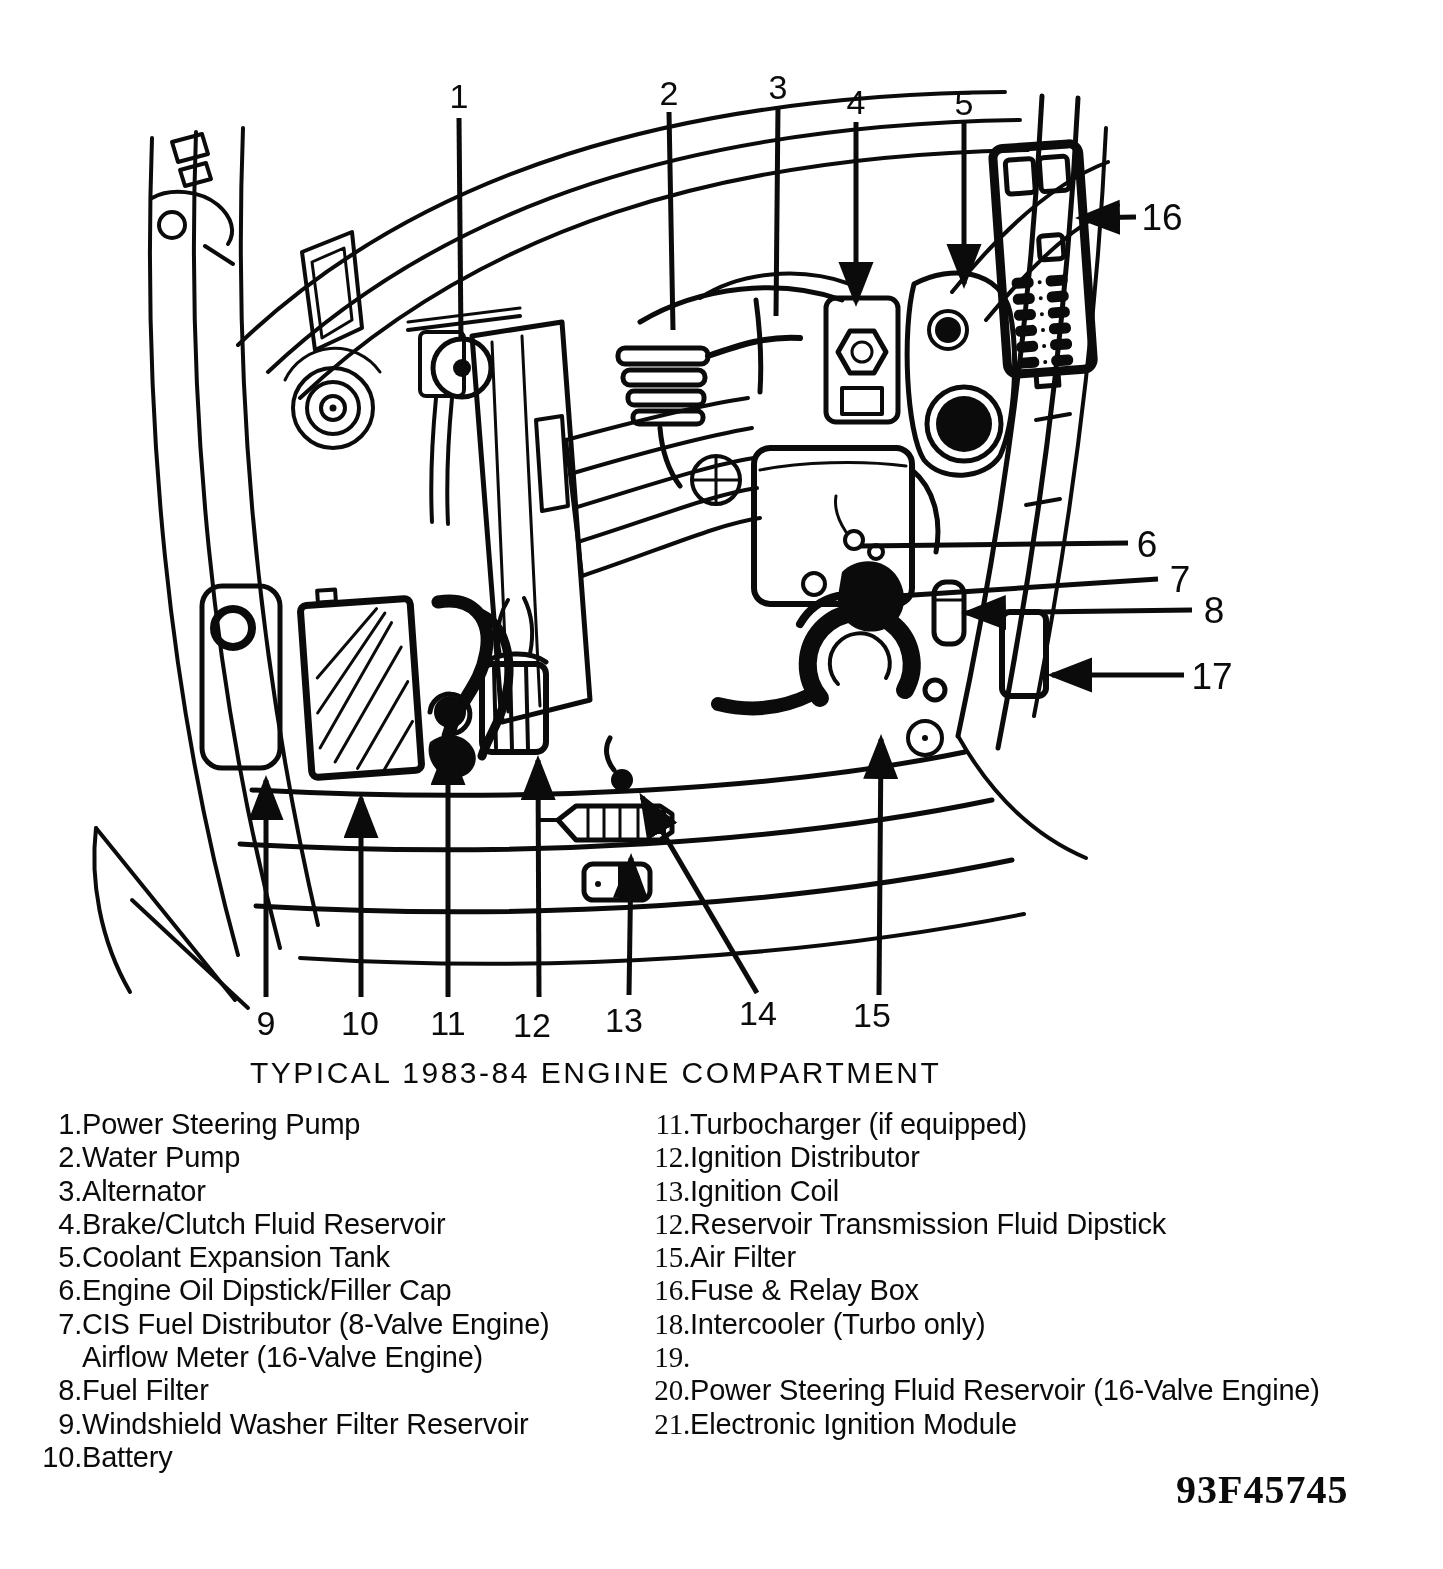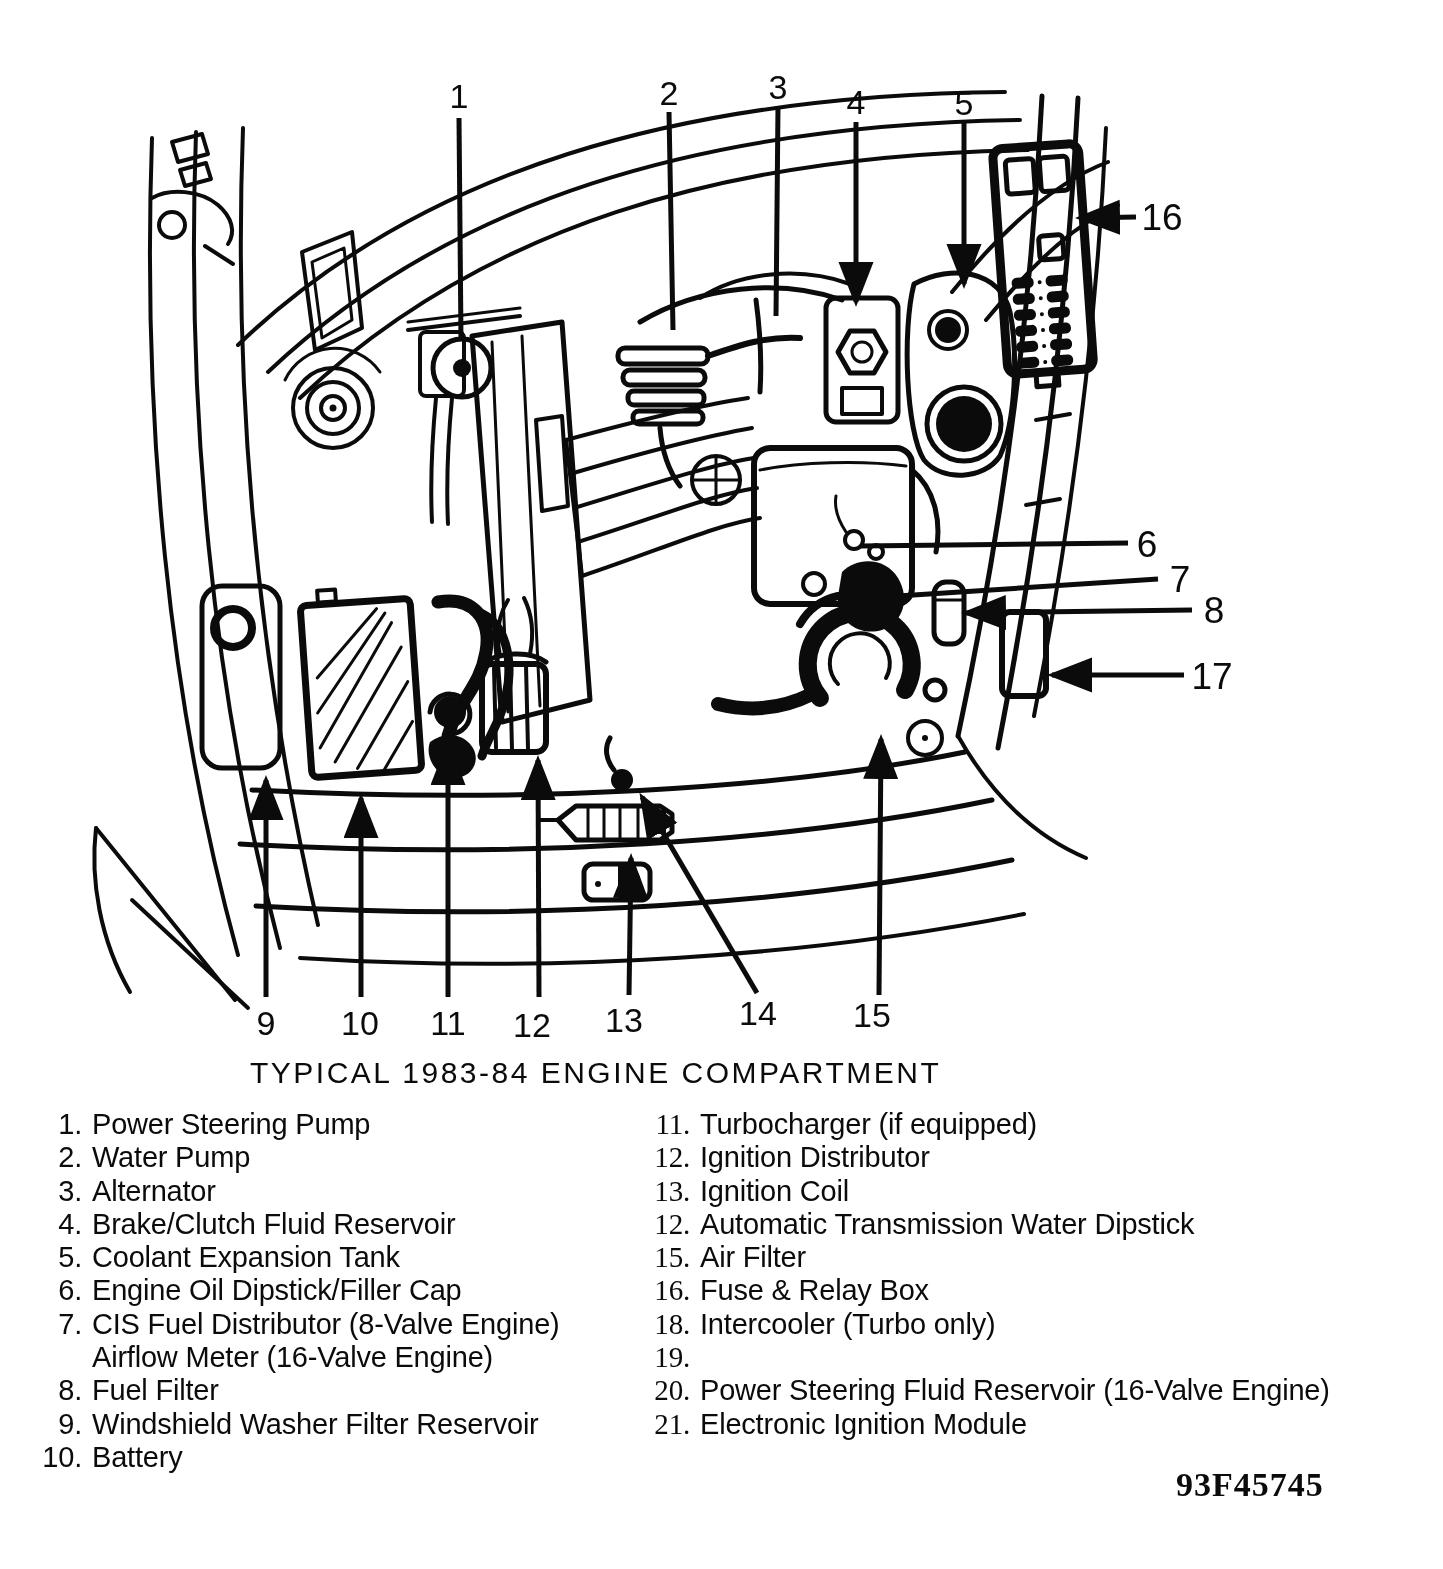--- a/index.html
+++ b/index.html
@@ -15,24 +15,24 @@
   .title{
     position:absolute;left:250px;top:1056px;width:690px;text-align:right;
     font-size:30px;letter-spacing:2.5px;white-space:nowrap;color:#0b0b0b;
   }
   .legend{position:absolute;top:1108px;font-size:29px;letter-spacing:-0.2px;}
   .legend-left{left:28px;width:600px;}
   .legend-right{left:628px;width:815px;}
   .lrow{display:flex;line-height:33.3px;white-space:nowrap;}
   .lnum{width:54px;text-align:right;flex:0 0 auto;}
   .legend-right .lnum{width:62px;font-family:Liberation Serif, serif;}
-  .ltxt{margin-left:10px;}
+  .ltxt{}
   .figid{
     position:absolute;left:1176px;top:1466px;font-family:"Liberation Serif",serif;
-    font-weight:bold;font-size:34px;letter-spacing:1px;color:#0b0b0b;
+    font-weight:bold;font-size:40px;letter-spacing:1px;color:#0b0b0b;
   }
 </style>
 </head>
 <body>
 
 <div class="page">
 
   <svg class="diagram" viewBox="0 0 1443 1060">
     <defs>
       <marker id="arr" markerWidth="9" markerHeight="8" refX="8" refY="3.5" orient="auto">
@@ -407,21 +407,21 @@
     <div class="lrow">
         <span class="lnum">12.</span>
         <span class="ltxt">Ignition Distributor</span>
       </div>
     <div class="lrow">
         <span class="lnum">13.</span>
         <span class="ltxt">Ignition Coil</span>
       </div>
     <div class="lrow">
         <span class="lnum">12.</span>
-        <span class="ltxt">Automatic Transmission Water Dipstick</span>
+        <span class="ltxt">Reservoir Transmission Fluid Dipstick</span>
       </div>
     <div class="lrow">
         <span class="lnum">15.</span>
         <span class="ltxt">Air Filter</span>
       </div>
     <div class="lrow">
         <span class="lnum">16.</span>
         <span class="ltxt">Fuse &amp; Relay Box</span>
       </div>
     <div class="lrow">

